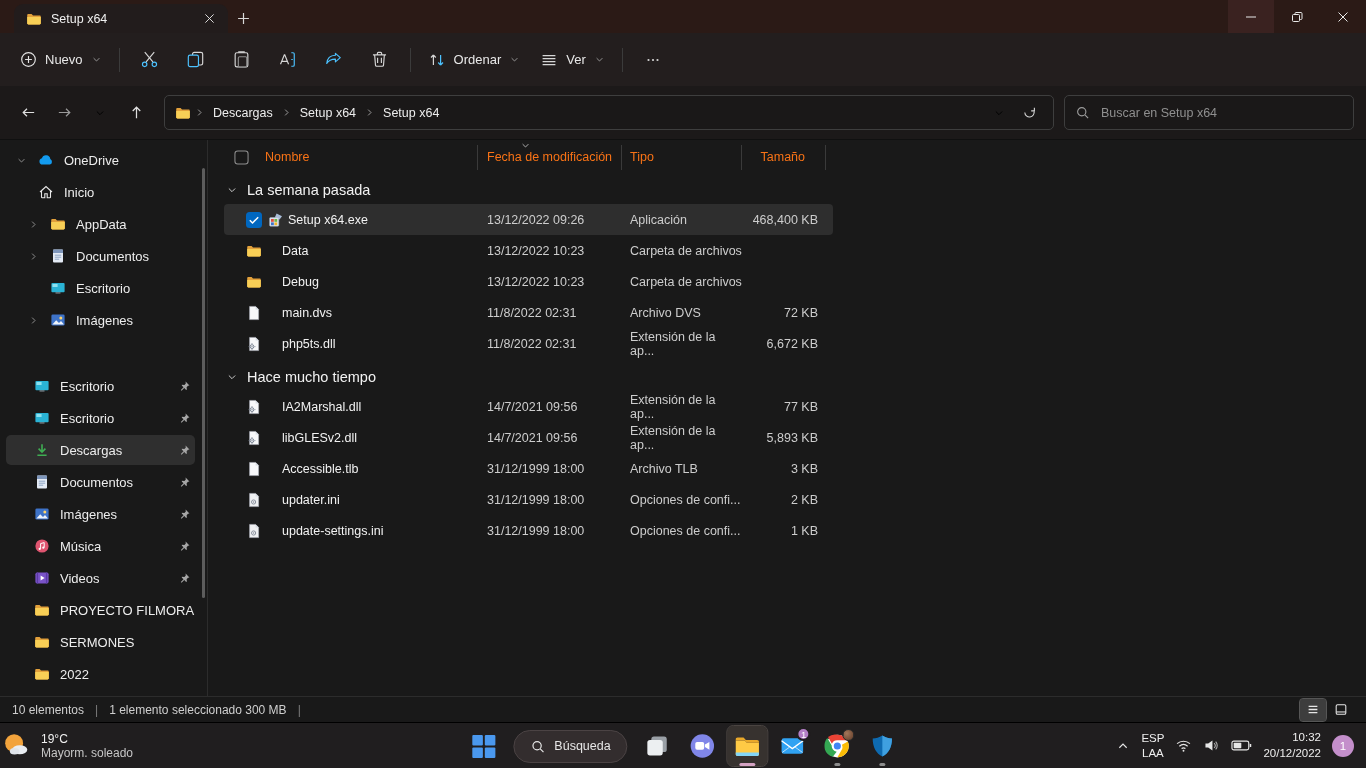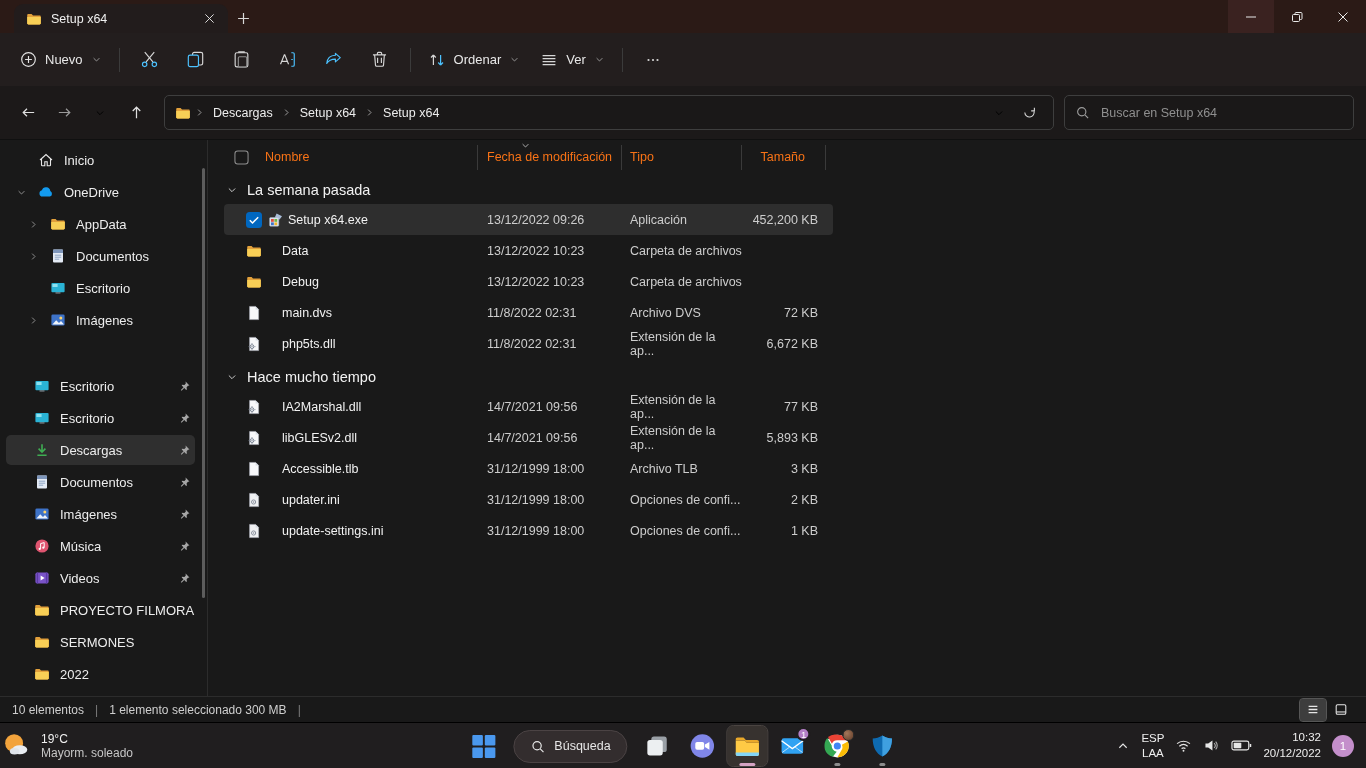--- a/index.html
+++ b/index.html
@@ -311,40 +311,40 @@
             <path d="M10.6 10.6L14 14"></path>
           </svg></span>
       <input placeholder="Buscar en Setup x64" style="">
     </div>
   </div>
 
   <div class="bodyrow">
     <aside class="sidebar" id="sidebar">
       <div class="side-scroll"></div>
     <div class="side-item ind1">
+          <span class="chev ic">
+            <svg viewBox="0 0 16 16" fill="none" stroke="currentColor" stroke-width="1.3" width="11" height="11">
+              <path d="M3.8 6L8 10.2 12.2 6"></path>
+            </svg>
+          </span>
+          <span class="sicon ic">
+            <svg viewBox="0 0 16 16" width="16" height="16">
+              <path d="M4.4 12.6a3.2 3.2 0 01-.5-6.3 4.3 4.3 0 018.4.8 3 3 0 01-.3 5.5z" fill="#139bef"></path>
+            </svg>
+          </span>
+          <span class="slabel">OneDrive</span>
+        </div>
+        <div class="side-item ind1">
           <span class="sicon ic">
             <svg viewBox="0 0 16 16" fill="none" stroke="#e8e8e8" stroke-width="1.1" width="16" height="16">
               <path d="M2 8l6-5.5L14 8"></path>
               <path d="M3.5 6.8V13c0 .4.3.7.7.7h2.6V9.8h2.4v3.9h2.6c.4 0 .7-.3.7-.7V6.8"></path>
             </svg>
           </span>
           <span class="slabel">Inicio</span>
-        </div>
-        <div class="side-item ind1">
-          <span class="chev ic">
-            <svg viewBox="0 0 16 16" fill="none" stroke="currentColor" stroke-width="1.3" width="11" height="11">
-              <path d="M3.8 6L8 10.2 12.2 6"></path>
-            </svg>
-          </span>
-          <span class="sicon ic">
-            <svg viewBox="0 0 16 16" width="16" height="16">
-              <path d="M4.4 12.6a3.2 3.2 0 01-.5-6.3 4.3 4.3 0 018.4.8 3 3 0 01-.3 5.5z" fill="#139bef"></path>
-            </svg>
-          </span>
-          <span class="slabel">OneDrive</span>
         </div>
         <div class="side-item ind2">
           <span class="chev ic">
             <svg viewBox="0 0 16 16" fill="none" stroke="currentColor" stroke-width="1.3" width="11" height="11">
               <path d="M6 3.8L10.2 8 6 12.2"></path>
             </svg>
           </span>
           <span class="sicon ic">
             <svg viewBox="0 0 16 16" width="16" height="16">
               <path d="M1.2 4.2c0-.7.5-1.2 1.2-1.2h3.2l1.4 1.6h6.6c.7 0 1.2.5 1.2 1.2v6.4c0 .7-.5 1.2-1.2 1.2H2.4c-.7 0-1.2-.5-1.2-1.2z" fill="#e2a03b"></path>
@@ -577,21 +577,21 @@
                   <rect x="3" y="7" width="2.8" height="2.8" fill="#e14b3c"></rect>
                   <rect x="6.4" y="7" width="2.8" height="2.8" fill="#6fb544"></rect>
                   <rect x="3" y="10.4" width="2.8" height="2.8" fill="#3f74c9"></rect>
                   <rect x="6.4" y="10.4" width="2.8" height="2.8" fill="#f0b62e"></rect>
                 </svg>
               </span>
               <span>Setup x64.exe</span>
             </div>
             <div class="fc date">13/12/2022 09:26</div>
             <div class="fc type">Aplicación</div>
-            <div class="fc size">452,200 KB</div>
+            <div class="fc size">468,400 KB</div>
           </div>
           <div class="file-row">
             <div class="fc name">
               <span class="ficon ic">
                 <svg viewBox="0 0 16 16" width="16" height="16">
                   <path d="M1.2 4.2c0-.7.5-1.2 1.2-1.2h3.2l1.4 1.6h6.6c.7 0 1.2.5 1.2 1.2v6.4c0 .7-.5 1.2-1.2 1.2H2.4c-.7 0-1.2-.5-1.2-1.2z" fill="#e2a03b"></path>
                   <path d="M1.2 6h13.6v6.2c0 .7-.5 1.2-1.2 1.2H2.4c-.7 0-1.2-.5-1.2-1.2z" fill="#f8cf56"></path>
                 </svg>
               </span>
               <span>Data</span>

